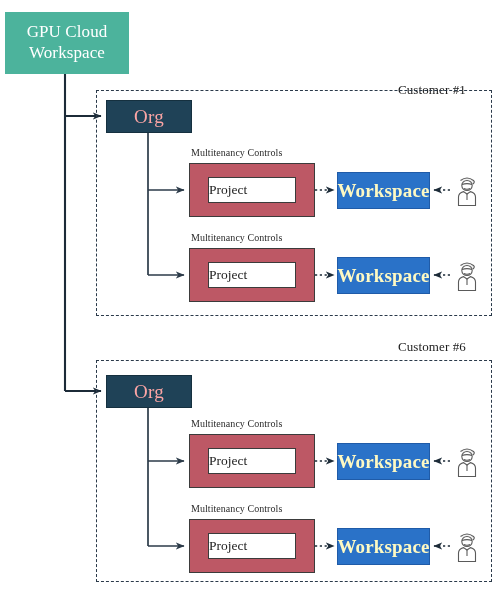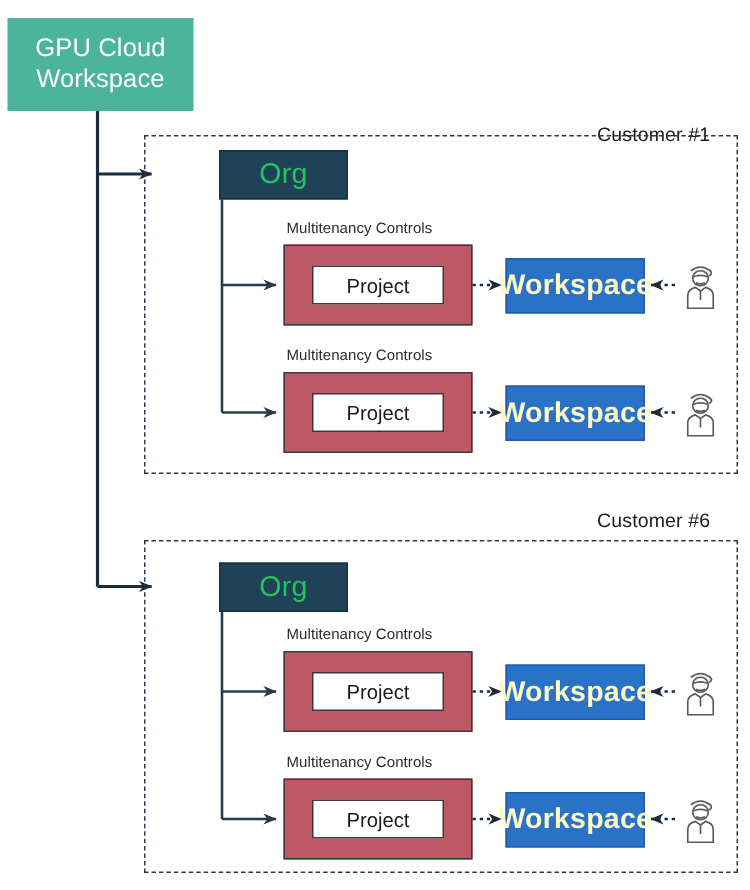--- a/index.html
+++ b/index.html
@@ -10,20 +10,21 @@
   body {
     font-family: "Liberation Sans", sans-serif;
     -webkit-font-smoothing: antialiased;
   }
   #stage {
     position: relative;
     width: 500px;
     height: 593px;
     background: #ffffff;
     overflow: hidden;
+    font-family: Liberation Serif, serif;
   }
   #wires {
     position: absolute;
     left: 0;
     top: 0;
     width: 500px;
     height: 593px;
     pointer-events: none;
   }
   .node {
@@ -40,25 +41,24 @@
     color: #ffffff;
     font-size: 17px;
     line-height: 1.22;
     font-weight: 400;
     letter-spacing: .1px;
   }
   
   .org {
     background: #1f4257;
     border: 1.4px solid #15303f;
-    color: #22c55e;
+    color: #fca5a5;
     font-size: 19px;
     font-weight: 400;
     letter-spacing: .2px;
-    margin-left: 40px;
   }
   
   .workspace {
     background: #2a72c8;
     border: 1.4px solid #1f5ba8;
     color: #fef9c3;
     font-size: 19px;
     font-weight: 700;
     letter-spacing: .15px;
   }
@@ -73,21 +73,21 @@
     justify-content: center;
   }
   .mtc-inner {
     box-sizing: border-box;
     background: #ffffff;
     border: 1.3px solid #3b3b3b;
     width: calc(100% - 36px);
     height: calc(100% - 26px);
     display: flex;
     align-items: center;
-    justify-content: center;
+    justify-content: flex-start;
     color: #1c1c1c;
     font-size: 13.5px;
     font-weight: 400;
   }
   .mtc-label {
     position: absolute;
     font-size: 10px;
     color: #2b2b2b;
     letter-spacing: .05px;
     white-space: nowrap;

